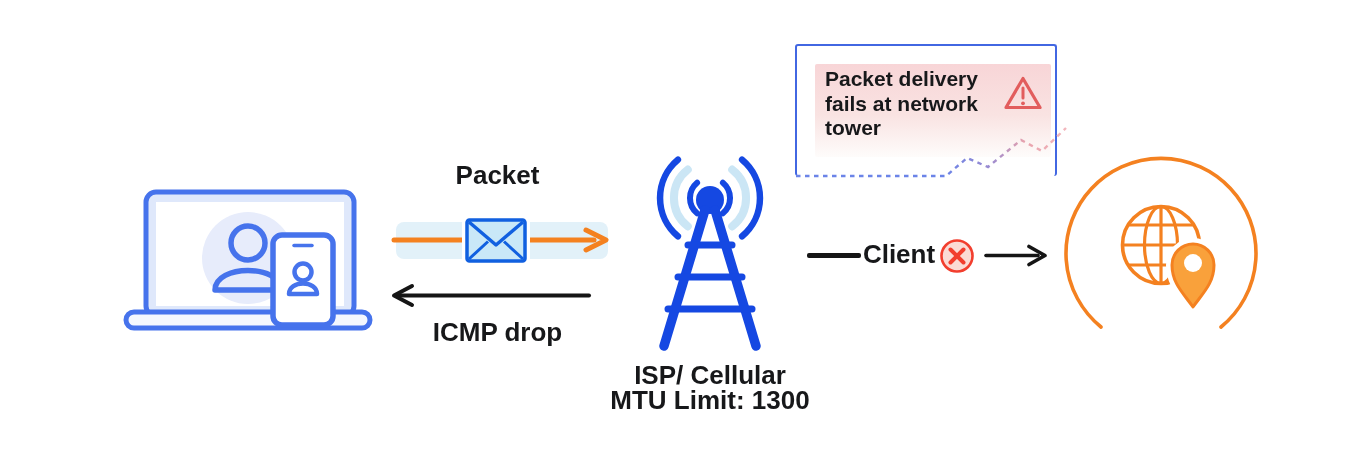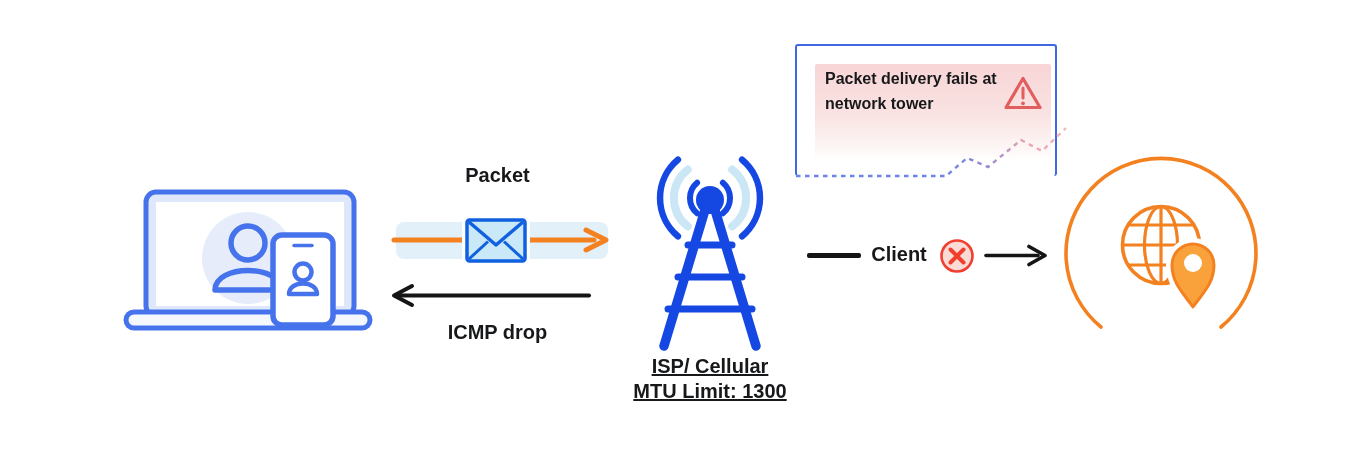--- a/index.html
+++ b/index.html
@@ -1,34 +1,34 @@
 <!DOCTYPE html>
 <html><head>
 <meta charset="utf-8">
 <style>
   html,body{margin:0;padding:0;background:#fff;}
   .stage{
     position:relative;width:1354px;height:474px;background:#ffffff;overflow:hidden;
     font-family:"Liberation Sans","DejaVu Sans",sans-serif;color:#17181a;
   }
   .abs{position:absolute;}
-  .lbl{font-weight:700;font-size:20px;line-height:25px;text-align:center;color:#17181a;}
+  .lbl{font-weight:700;font-size:26px;line-height:25px;text-align:center;color:#17181a;}
   
   .band{background:#e2f1f9;border-radius:8px;}
   
   .callout{
     background:#ffffff;border:2px solid #4267e2;border-bottom:none;border-radius:3px;
   }
   .callout-panel{
     position:absolute;left:18px;top:18px;width:236px;height:93px;border-radius:2px;
     background:linear-gradient(180deg,#f8d5d7 0%,#f9e3e2 55%,#fefcfb 100%);
   }
   .callout-text{
     position:absolute;left:10px;top:3px;width:180px;
-    font-weight:700;font-size:16px;line-height:24.5px;text-align:left;color:#17181a;
+    font-weight:700;font-size:21px;line-height:24.5px;text-align:left;color:#17181a;
   }
   .fail-seg{background:#151515;border-radius:2px;}
   svg{display:block;overflow:visible;}
 </style>
 </head>
 <body>
 
 <div class="stage">
 
   <svg class="abs" style="left:122px;top:186px;" width="252" height="158" viewBox="0 0 252 158">
@@ -88,21 +88,21 @@
     <path d="M 104.2,68.4 A 36 36 0 0 0 104.2,11.6" fill="none" stroke="#cbe6f5" stroke-width="8" stroke-linecap="round"></path>
     <path d="M 94.9,55.3 A 20 20 0 0 0 94.9,24.7" fill="none" stroke="#1548e2" stroke-width="6" stroke-linecap="round"></path>
 
     <circle cx="82" cy="42" r="14" fill="#1548e2"></circle>
     <line x1="77" y1="52" x2="36" y2="188" stroke="#1548e2" stroke-width="9.5" stroke-linecap="round"></line>
     <line x1="87" y1="52" x2="128" y2="188" stroke="#1548e2" stroke-width="9.5" stroke-linecap="round"></line>
     <line x1="60" y1="87" x2="104" y2="87" stroke="#1548e2" stroke-width="7" stroke-linecap="round"></line>
     <line x1="50" y1="119" x2="114" y2="119" stroke="#1548e2" stroke-width="7" stroke-linecap="round"></line>
     <line x1="40" y1="151" x2="124" y2="151" stroke="#1548e2" stroke-width="7" stroke-linecap="round"></line>
   </svg>
-  <div class="abs" style="left:600px;top:354px;width:220px;text-decoration:underline;">
+  <div class="abs" style="left:600px;top:363px;width:220px;">
     <div class="lbl">ISP/ Cellular</div>
     <div class="lbl">MTU Limit: 1300</div>
   </div>
 
   <div class="abs callout" style="left:795px;top:44px;width:258px;height:130px;">
     <div class="callout-panel">
       <div class="callout-text">Packet delivery fails at network tower</div>
     </div>
     <svg class="abs" style="left:205px;top:28px;" width="42" height="38" viewBox="0 0 42 38">
       <polygon points="21,4.5 38,33.5 4,33.5" fill="none" stroke="#e25d5d" stroke-width="3.2" stroke-linejoin="round"></polygon>

